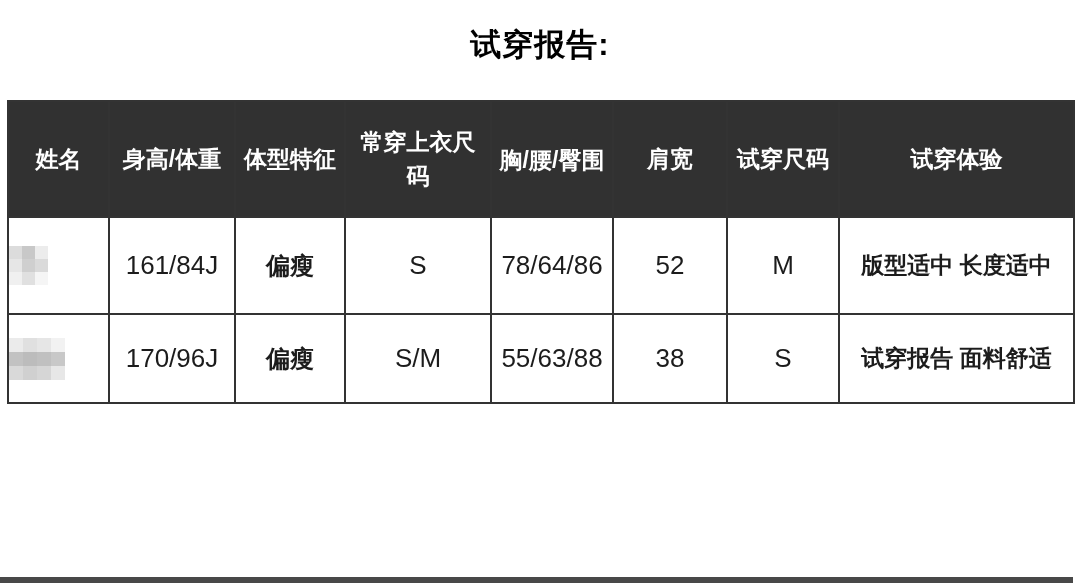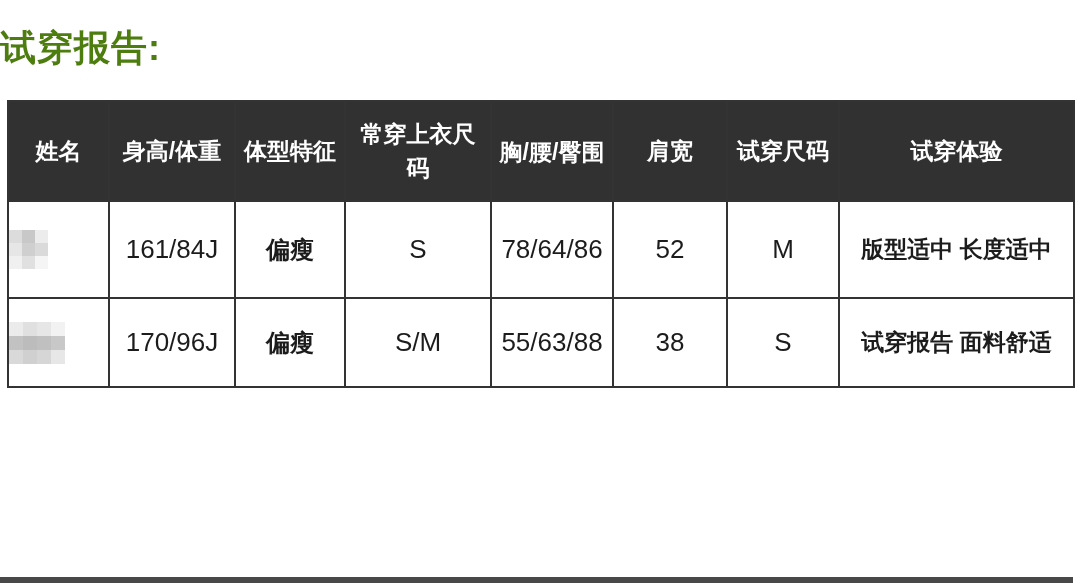--- a/index.html
+++ b/index.html
@@ -10,23 +10,24 @@
     height: 585px;
     background: #ffffff;
     font-family: "Liberation Sans", "DejaVu Sans", sans-serif;
     overflow: hidden;
   }
   .page-title {
     position: absolute;
     top: 24px;
     left: 0;
     right: 0;
-    font-size: 36px;
+    text-align: center;
+    font-size: 31px;
     font-weight: bold;
-    color: #4d7c0f;
+    color: #000000;
     letter-spacing: 1px;
   }
   table.report {
     position: absolute;
     left: 7px;
     top: 100px;
     border-collapse: collapse;
     table-layout: fixed;
     width: 1066px;
   }
@@ -37,21 +38,21 @@
     overflow: hidden;
   }
   table.report th {
     background: #313131;
     color: #ffffff;
     font-size: 23px;
     font-weight: bold;
     line-height: 1.5;
     padding: 0 4px;
   }
-  tr.header-row { height: 100px; }
+  tr.header-row { height: 116px; }
   tr.data-row { height: 97px; }
   tr.data-row.last { height: 89px; }
   td.num {
     font-size: 26px;
     font-weight: 400;
     color: #1c1c1c;
   }
   td.cjk {
     font-size: 24px;
     font-weight: bold;

